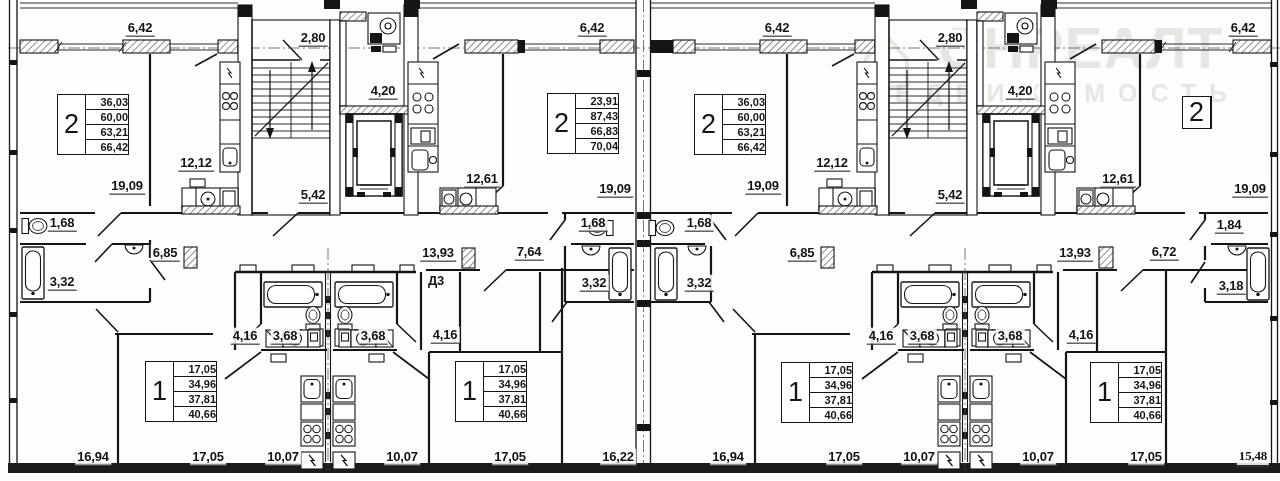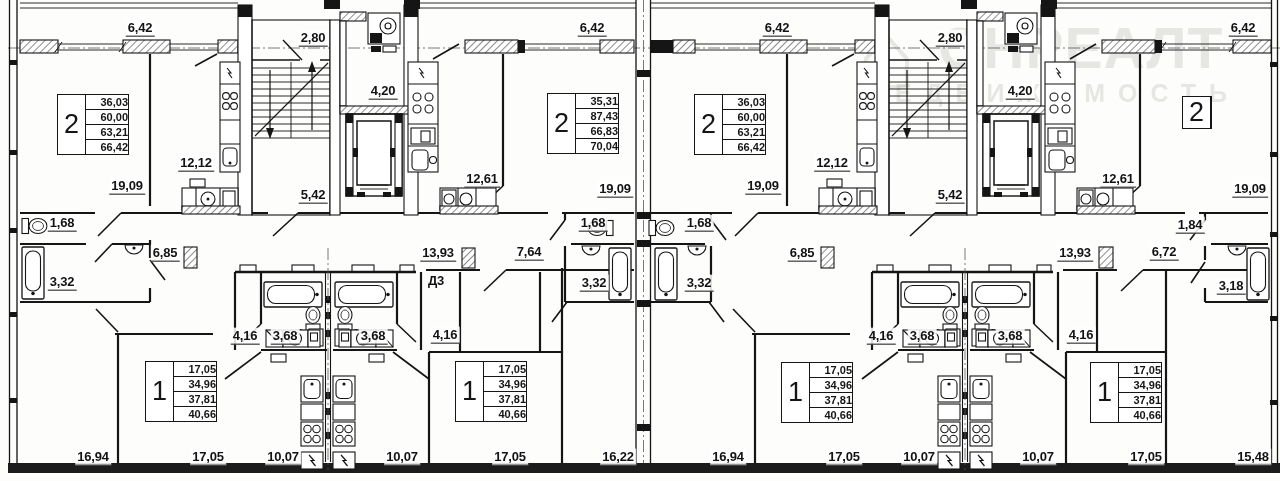--- a/index.html
+++ b/index.html
@@ -379,45 +379,45 @@
       <div class="dim" style="left: 763px; top: 187px;">19,09</div>
       <div class="dim" style="left: 950px; top: 196px;">5,42</div>
       <div class="dim" style="left: 1118px; top: 180px;">12,61</div>
       <div class="dim" style="left: 1243px; top: 29px;">6,42</div>
       <div class="dim" style="left: 1250px; top: 190px;">19,09</div>
       <div class="dim" style="left: 699px; top: 224px;">1,68</div>
       <div class="dim" style="left: 699px; top: 284px;">3,32</div>
       <div class="dim" style="left: 802px; top: 254px;">6,85</div>
       <div class="dim" style="left: 1075px; top: 254px;">13,93</div>
       <div class="dim" style="left: 1164px; top: 253px; text-align: right;">6,72</div>
-      <div class="dim" style="left: 1190px; top: 226px;">1,84</div>
+      <div class="dim" style="left: 1229px; top: 226px;">1,84</div>
       <div class="dim" style="left: 1231px; top: 287px;">3,18</div>
       <div class="dim" style="left: 881px; top: 337px;">4,16</div>
       <div class="dim" style="left: 922px; top: 337px;">3,68</div>
       <div class="dim" style="left: 1010px; top: 337px;">3,68</div>
       <div class="dim" style="left: 1081px; top: 336px;">4,16</div>
       <div class="dim" style="left: 728px; top: 458px;">16,94</div>
       <div class="dim" style="left: 844px; top: 458px;">17,05</div>
       <div class="dim" style="left: 919px; top: 458px;">10,07</div>
       <div class="dim" style="left: 1038px; top: 458px;">10,07</div>
       <div class="dim" style="left: 1146px; top: 458px;">17,05</div>
-      <div class="dim" style="left: 1253px; top: 458px;">15,48</div>
+      <div class="dim" style="left: 1253px; top: 458px; font-family: Liberation Serif, serif;">15,48</div>
       <div class="apt" style="left: 57px; top: 94px;">
         <div class="big">2</div>
         <div class="vals">
           <span>36,03</span>
           <span>60,00</span>
           <span>63,21</span>
           <span>66,42</span>
         </div>
       </div>
       <div class="apt" style="left: 547px; top: 93px;">
         <div class="big">2</div>
         <div class="vals">
-          <span>35,31</span>
+          <span>23,91</span>
           <span>87,43</span>
           <span>66,83</span>
           <span>70,04</span>
         </div>
       </div>
       <div class="apt" style="left: 694px; top: 94px;">
         <div class="big">2</div>
         <div class="vals">
           <span>36,03</span>
           <span>60,00</span>

